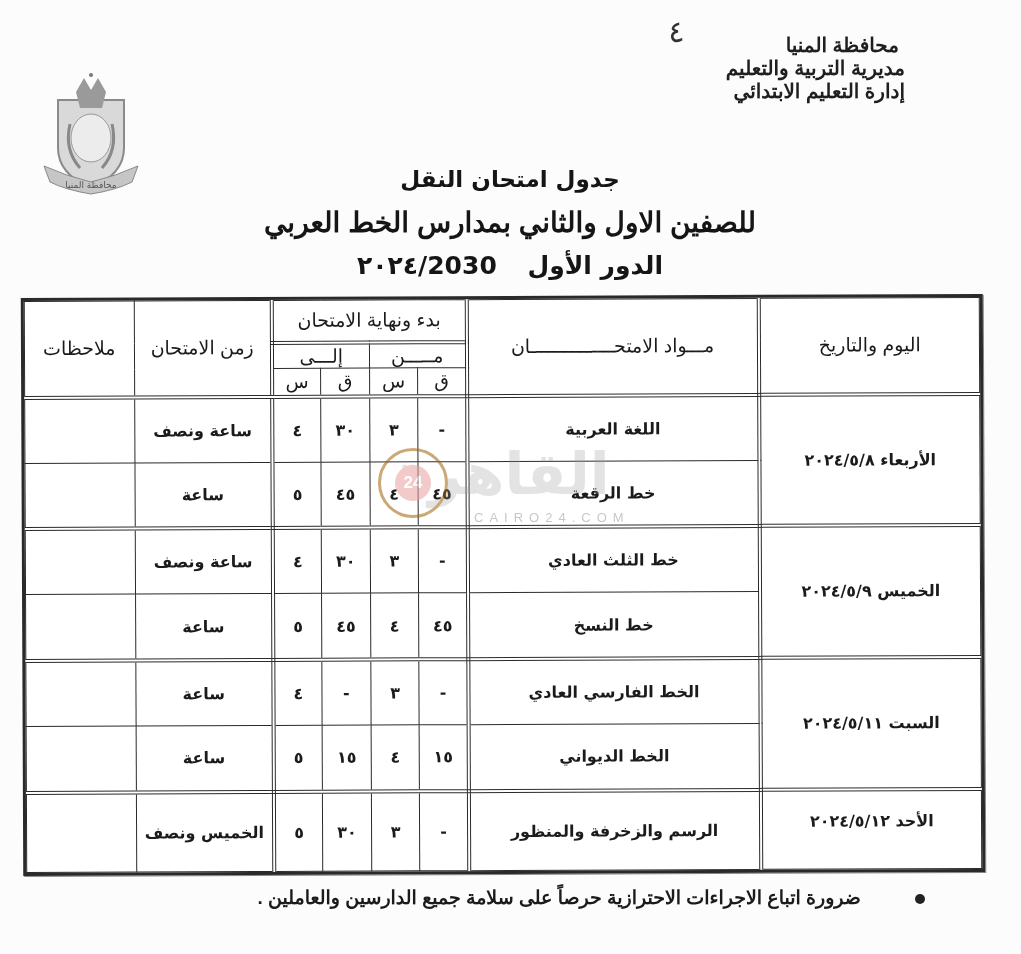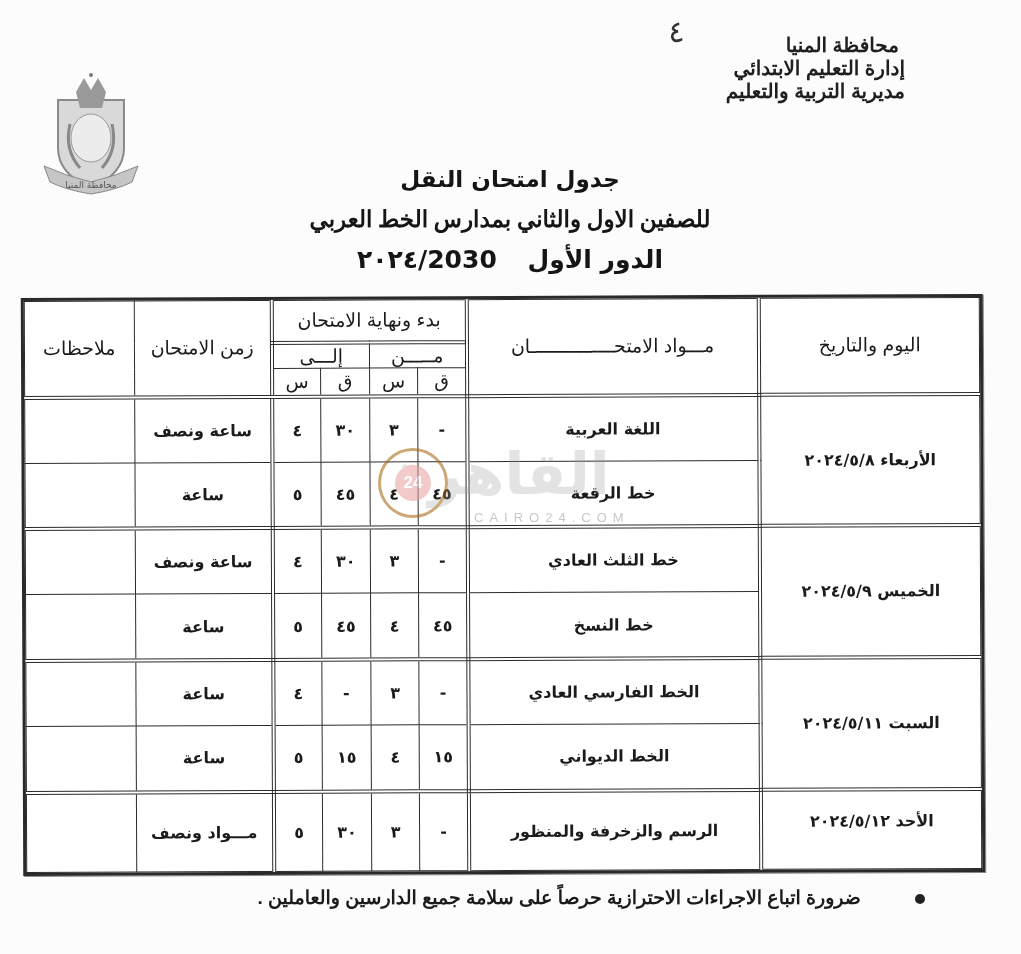--- a/index.html
+++ b/index.html
@@ -16,21 +16,21 @@
     .org-header {
       position: absolute; right: 116px; top: 34px; direction: rtl; text-align: right;
       font-family: "Liberation Sans", sans-serif; font-weight: bold; font-size: 20px; line-height: 23px; color: #1f1f1f;
     }
     .org-header div:first-child { padding-right: 6px; }
 
     .emblem { position: absolute; left: 36px; top: 70px; width: 110px; height: 130px; }
 
     .titles { position: absolute; left: 200px; top: 166px; width: 620px; direction: rtl; text-align: center; }
     .title-1 { font-family: "DejaVu Sans", sans-serif; font-weight: bold; font-size: 23px; color: #151515; letter-spacing: 0.3px; }
-    .title-2 { font-family: Liberation Serif, serif; font-weight: bold; font-size: 23px; color: #151515; margin-top: 14px; }
+    .title-2 { font-family: Liberation Sans, sans-serif; font-weight: bold; font-size: 28px; color: #151515; margin-top: 14px; }
     .title-3 { font-family: "DejaVu Sans", sans-serif; font-weight: bold; font-size: 25px; color: #151515; margin-top: 12px; }
     .title-3 .year { margin-right: 22px; }
 
     .table-wrap {
       position: absolute; left: 22px; top: 296px; width: 962px; height: 578px;
       border: 3px solid #2a2a2a; transform: rotate(-0.25deg); background: #fff;
       box-shadow: 1px 1px 0 #888;
     }
     table.schedule { border-collapse: collapse; width: 100%; height: 100%; direction: rtl; table-layout: fixed; }
     table.schedule td, table.schedule th {
@@ -65,22 +65,22 @@
   </style>
 </head>
 <body>
 
 <div class="page">
 
   <div class="handwritten">٤</div>
 
   <div class="org-header">
     <div>محافظة المنيا</div>
+    <div>مديرية التربية والتعليم</div>
     <div>إدارة التعليم الابتدائي</div>
-    <div>مديرية التربية والتعليم</div>
   </div>
 
   <div class="emblem">
     <svg width="110" height="130" viewBox="0 0 110 130">
       <path d="M22 30 L88 30 L88 78 Q88 104 55 118 Q22 104 22 78 Z" fill="#d9d9d9" stroke="#8a8a8a" stroke-width="2"></path>
       <path d="M40 22 L48 8 L55 20 L62 8 L70 22 L66 38 L44 38 Z" fill="#9a9a9a"></path>
       <circle cx="55" cy="5" r="2" fill="#777"></circle>
       <ellipse cx="55" cy="68" rx="20" ry="24" fill="#ececec" stroke="#999"></ellipse>
       <path d="M34 54 Q28 80 44 98 M76 54 Q82 80 66 98" stroke="#888" stroke-width="3" fill="none"></path>
       <path d="M8 96 Q30 106 55 112 Q80 106 102 96 L96 112 Q80 120 55 124 Q30 120 14 112 Z" fill="#c6c6c6" stroke="#888"></path>
@@ -190,21 +190,21 @@
           <td class="thick-b"></td>
         </tr>
 
         <tr style="height:80px">
           <td class="day thick-r" style="vertical-align:top;padding-top:20px">الأحد ٢٠٢٤/٥/١٢</td>
           <td class="subject thick-r">الرسم والزخرفة والمنظور</td>
           <td>-</td>
           <td>٣</td>
           <td>٣٠</td>
           <td class="thick-r">٥</td>
-          <td class="dur">مـــواد ونصف</td>
+          <td class="dur">الخميس ونصف</td>
           <td></td>
         </tr>
       </tbody>
     </table>
   </div>
 
   <div class="watermark">
     <div class="wm-text-ar">القاهرة</div>
     <div class="wm-badge">
       <div class="wm-badge-inner">24</div>

